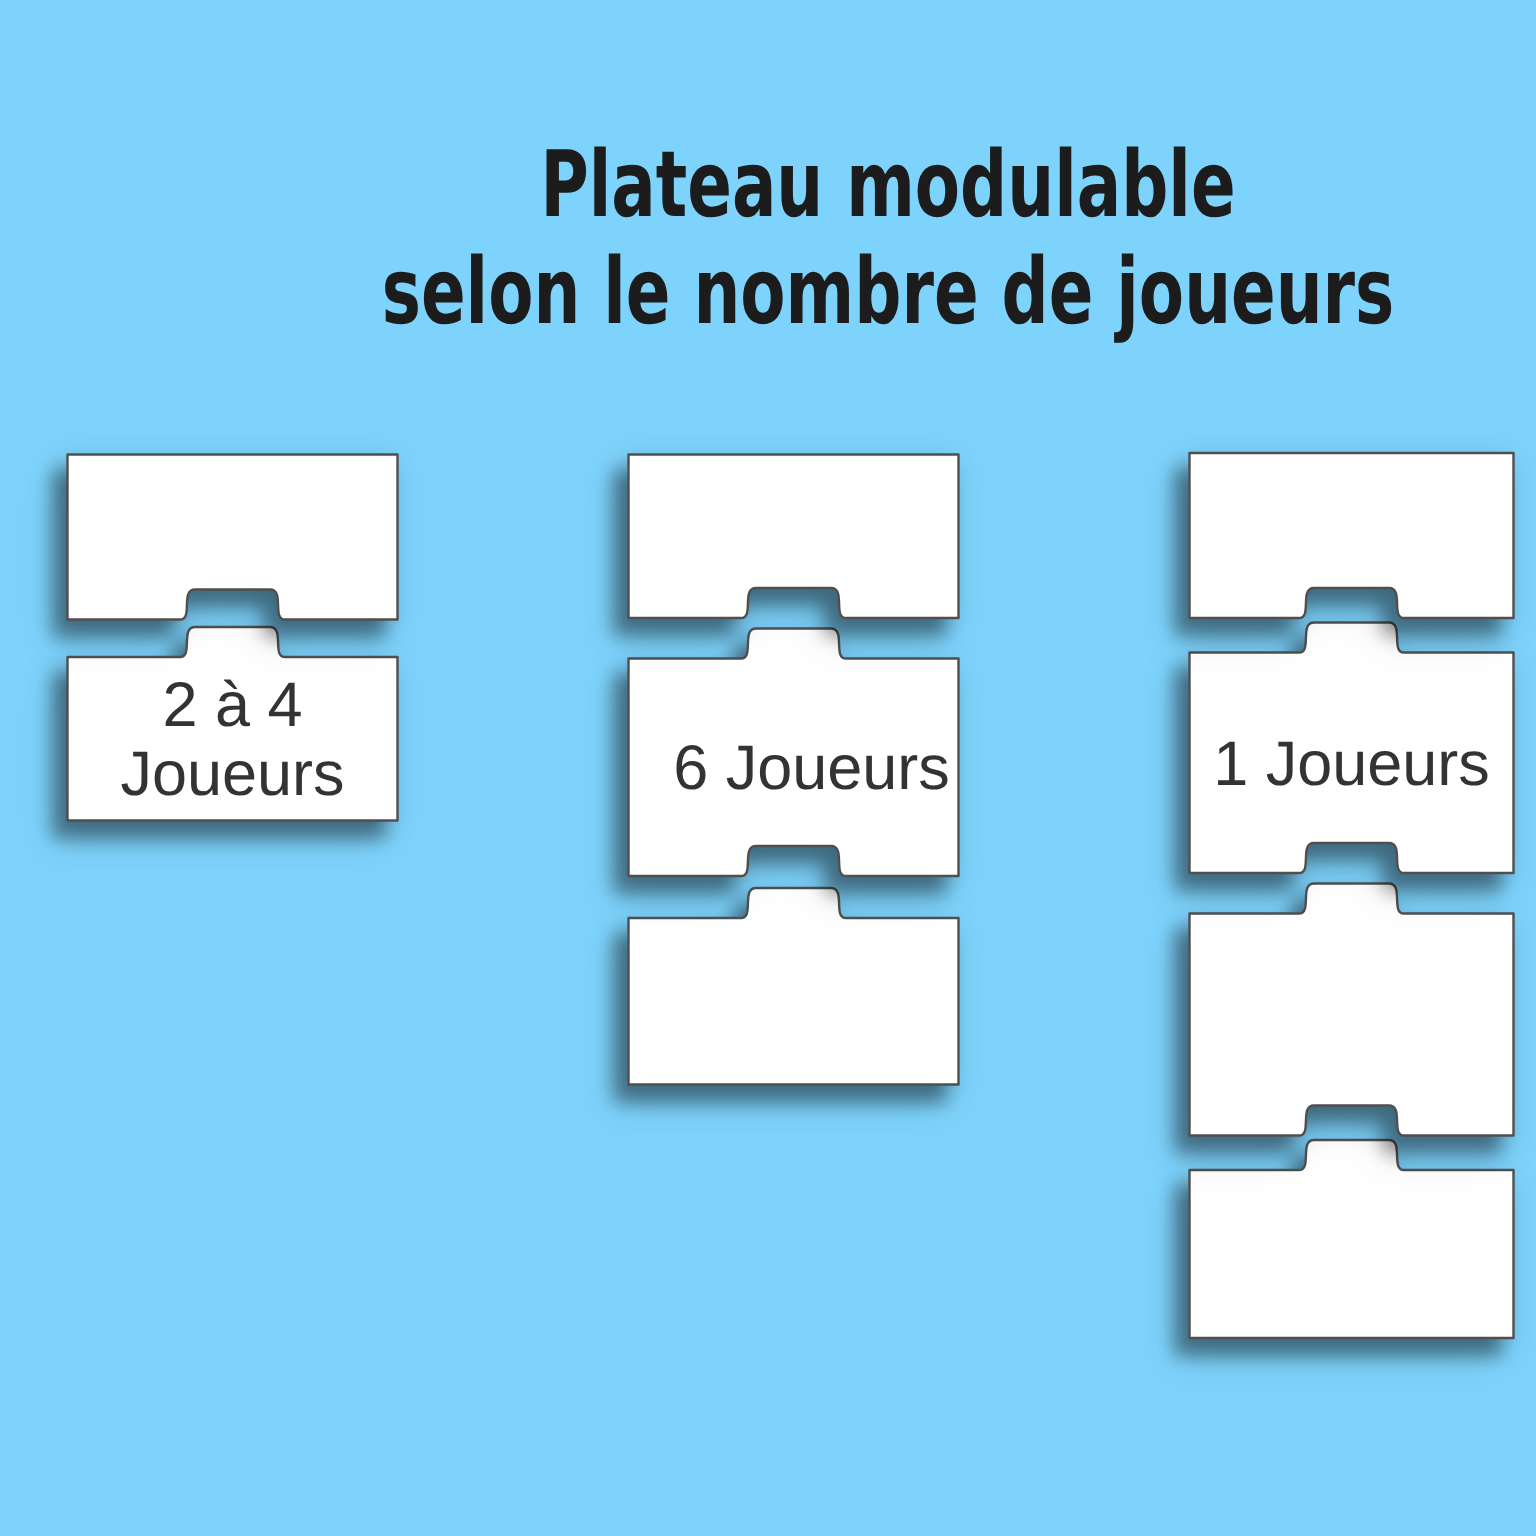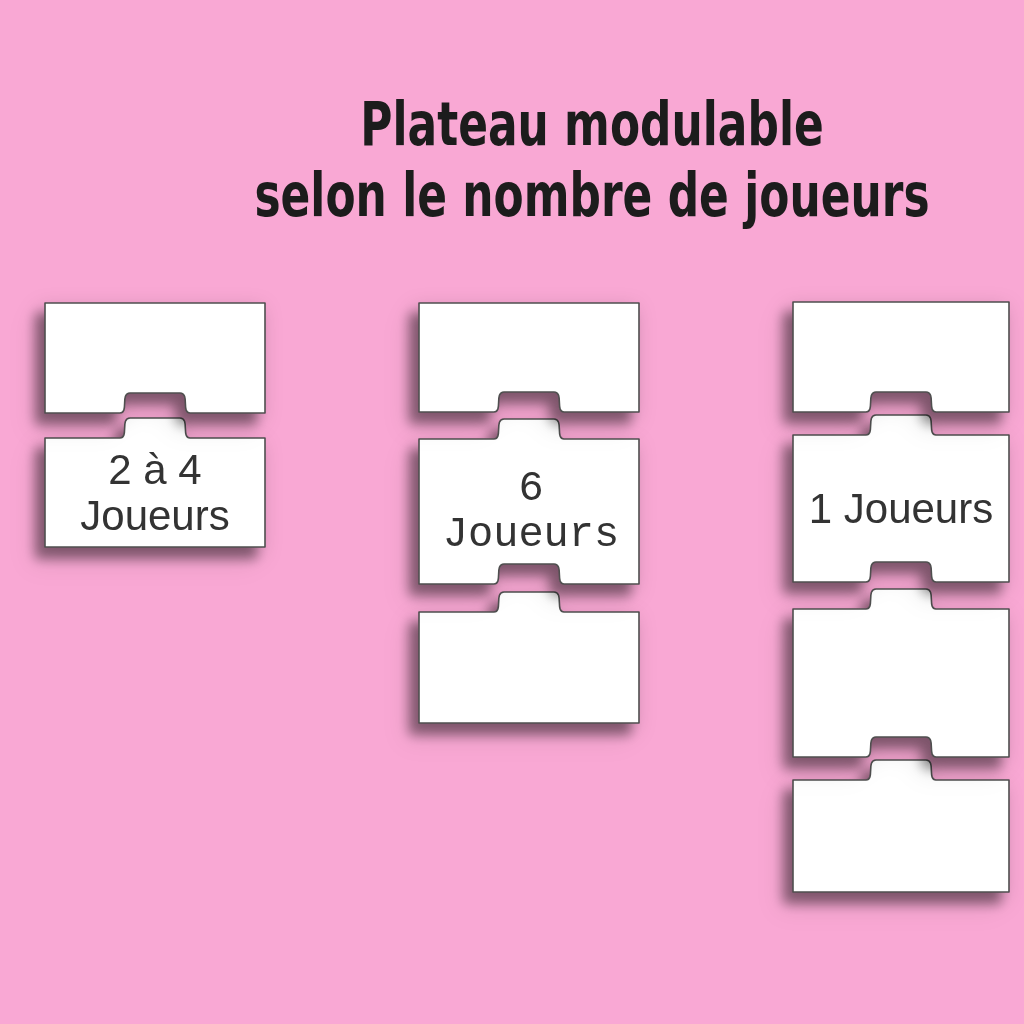--- a/index.html
+++ b/index.html
@@ -21,41 +21,41 @@
   }
   .piece-label{
     position:absolute;z-index:200;display:flex;align-items:center;justify-content:center;
     text-align:center;font-family:"Liberation Sans",sans-serif;
     font-size:42px;line-height:46px;white-space:pre-line;pointer-events:none;
   }
 </style>
 </head>
 <body>
 
-<div class="canvas" style="background: #f9a8d4;">
+<div class="canvas" style="background: #7dd3fc;">
   <div class="title" style="color: rgb(28, 28, 28);">
     <div class="title-line">Plateau modulable</div>
     <div class="title-line">selon le nombre de joueurs</div>
   </div>
   <div id="boards">
       <svg width="288" height="198" viewBox="0 0 288 198" class="piece" style="left: 11px; top: 249px; z-index: 50;">
         <path d="M34 54 L254 54 L254 164L179 164 C170 164 179 144 169 144 L119 144 C109 144 118 164 109 164 L34 164 Z" fill="#ffffff" stroke="#4f4f4f" stroke-width="1.6" stroke-linejoin="round"></path>
       </svg>
       <svg width="288" height="197" viewBox="0 0 288 197" class="piece" style="left: 11px; top: 384px; z-index: 49;">
         <path d="M34 54L109 54 C118 54 109 34 119 34 L169 34 C179 34 170 54 179 54 L254 54 L254 163 L34 163 Z" fill="#ffffff" stroke="#4f4f4f" stroke-width="1.6" stroke-linejoin="round"></path>
       </svg>
       <div class="piece-label" style="left: 45px; top: 438px; width: 220px; height: 109px; color: rgb(51, 51, 51);">2 à 4
 Joueurs</div>
       <svg width="288" height="197" viewBox="0 0 288 197" class="piece" style="left: 385px; top: 249px; z-index: 50;">
         <path d="M34 54 L254 54 L254 163L179 163 C170 163 179 143 169 143 L119 143 C109 143 118 163 109 163 L34 163 Z" fill="#ffffff" stroke="#4f4f4f" stroke-width="1.6" stroke-linejoin="round"></path>
       </svg>
       <svg width="288" height="233" viewBox="0 0 288 233" class="piece" style="left: 385px; top: 385px; z-index: 49;">
         <path d="M34 54L109 54 C118 54 109 34 119 34 L169 34 C179 34 170 54 179 54 L254 54 L254 199L179 199 C170 199 179 179 169 179 L119 179 C109 179 118 199 109 199 L34 199 Z" fill="#ffffff" stroke="#4f4f4f" stroke-width="1.6" stroke-linejoin="round"></path>
       </svg>
-      <div class="piece-label" style="left: 421px; top: 439px; width: 220px; height: 145px; color: rgb(51, 51, 51); font-family: Liberation Mono, monospace;">6 Joueurs</div>
+      <div class="piece-label" style="left: 431px; top: 439px; width: 220px; height: 145px; color: rgb(51, 51, 51);">6 Joueurs</div>
       <svg width="288" height="199" viewBox="0 0 288 199" class="piece" style="left: 385px; top: 558px; z-index: 48;">
         <path d="M34 54L109 54 C118 54 109 34 119 34 L169 34 C179 34 170 54 179 54 L254 54 L254 165 L34 165 Z" fill="#ffffff" stroke="#4f4f4f" stroke-width="1.6" stroke-linejoin="round"></path>
       </svg>
       <svg width="284" height="198" viewBox="0 0 284 198" class="piece" style="left: 759px; top: 248px; z-index: 50;">
         <path d="M34 54 L250 54 L250 164L177 164 C168 164 177 144 167 144 L117 144 C107 144 116 164 107 164 L34 164 Z" fill="#ffffff" stroke="#4f4f4f" stroke-width="1.6" stroke-linejoin="round"></path>
       </svg>
       <svg width="284" height="235" viewBox="0 0 284 235" class="piece" style="left: 759px; top: 381px; z-index: 49;">
         <path d="M34 54L107 54 C116 54 107 34 117 34 L167 34 C177 34 168 54 177 54 L250 54 L250 201L177 201 C168 201 177 181 167 181 L117 181 C107 181 116 201 107 201 L34 201 Z" fill="#ffffff" stroke="#4f4f4f" stroke-width="1.6" stroke-linejoin="round"></path>
       </svg>
       <div class="piece-label" style="left: 793px; top: 435px; width: 216px; height: 147px; color: rgb(51, 51, 51);">1 Joueurs</div>

